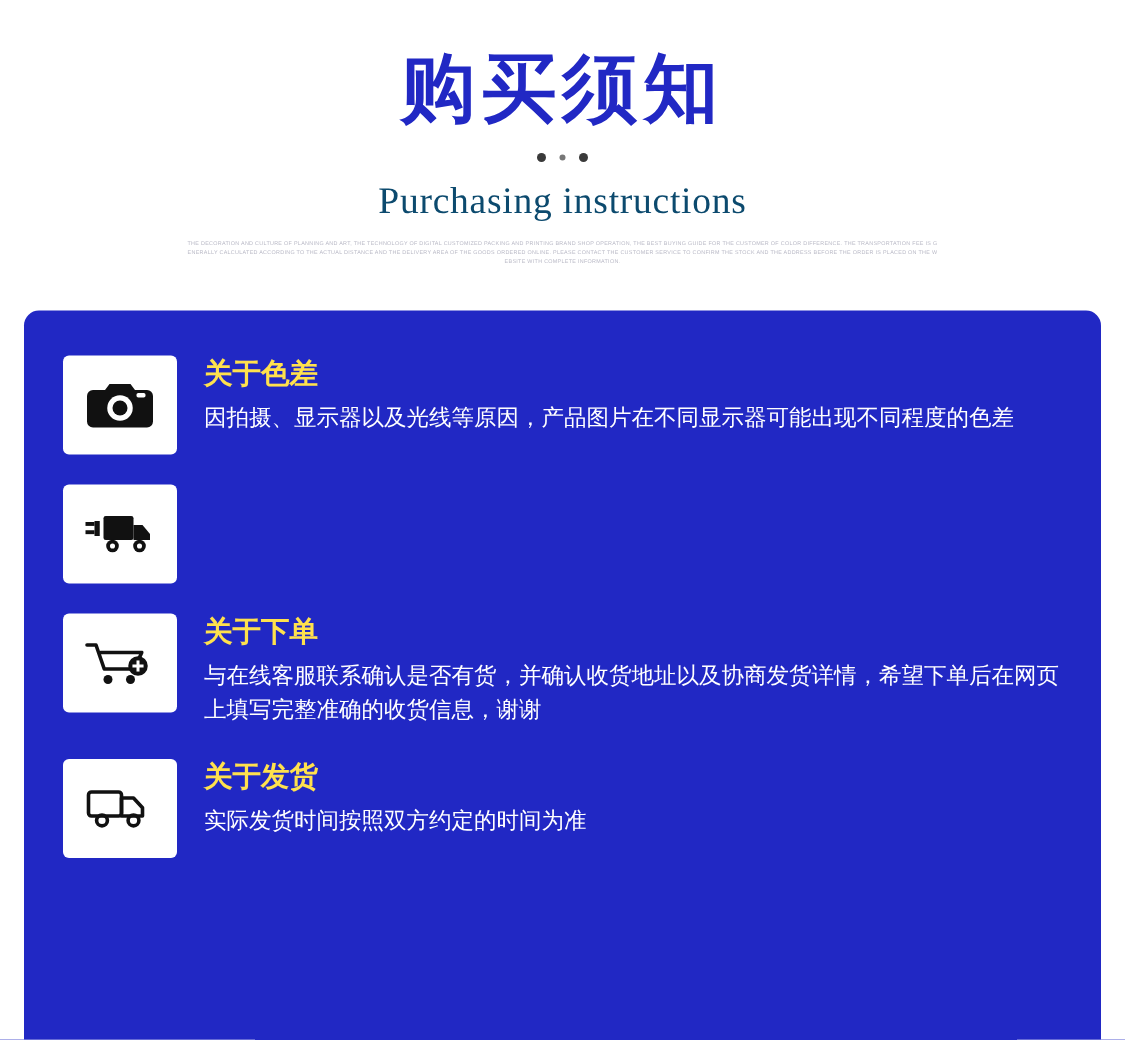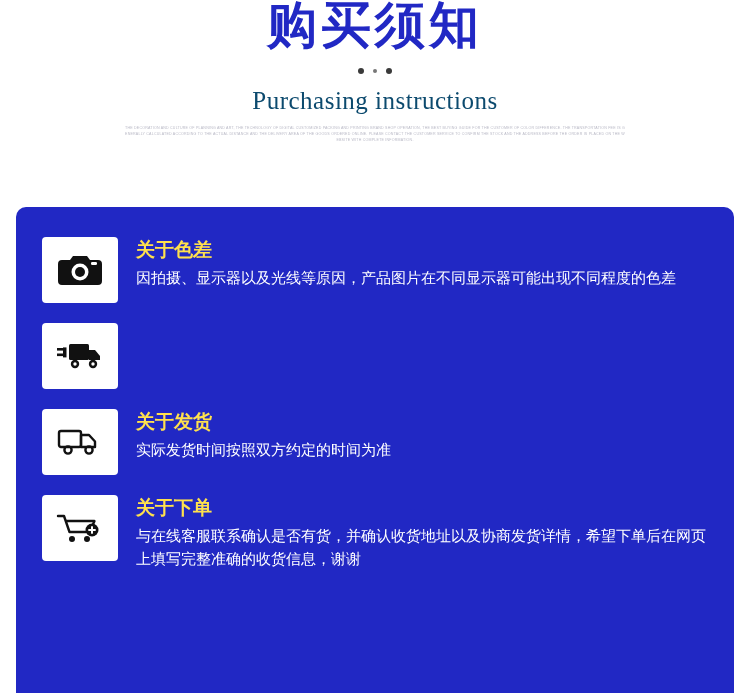--- a/index.html
+++ b/index.html
@@ -16,20 +16,21 @@
   .page {
     position: relative;
     width: 750px;
     height: 693px;
     background: #ffffff;
   }
 
   
   .header {
     text-align: center;
+    padding-top: 34px;
   }
   .title-cn {
     font-family: "DejaVu Sans", "Liberation Sans", sans-serif;
     font-size: 50px;
     font-weight: bold;
     letter-spacing: 4px;
     color: #2128c4;
     line-height: 1;
   }
   .dots {
@@ -177,45 +178,45 @@
             <rect x="2" y="9" width="6" height="2.6" fill="#111"></rect>
             <rect x="2" y="14.5" width="6" height="2.6" fill="#111"></rect>
             <path d="M8 8.4h3.5v10H8z" fill="#111"></path>
           </svg>
         </div>
       </div>
 
       <div class="row">
         <div class="icon-box">
           <svg width="48" height="34" viewBox="0 0 48 34" aria-hidden="true">
-            <rect x="3" y="6" width="22" height="16" rx="2" fill="none" stroke="#111" stroke-width="2.4"></rect>
-            <path d="M25 10h8l6 6.5V22H25z" fill="none" stroke="#111" stroke-width="2.4" stroke-linejoin="round"></path>
-            <circle cx="12" cy="25" r="3.6" fill="none" stroke="#111" stroke-width="2.4"></circle>
-            <circle cx="33" cy="25" r="3.6" fill="none" stroke="#111" stroke-width="2.4"></circle>
-          </svg>
-        </div>
-        <div class="row-text">
-          <div class="row-title">关于发货</div>
-          <div class="row-body">实际发货时间按照双方约定的时间为准</div>
-        </div>
-      </div>
-
-      <div class="row">
-        <div class="icon-box">
-          <svg width="48" height="34" viewBox="0 0 48 34" aria-hidden="true">
             <path d="M2 5h6l5.5 16h20l5-11H11" fill="none" stroke="#111" stroke-width="2.4" stroke-linecap="round" stroke-linejoin="round"></path>
             <circle cx="16" cy="28" r="3" fill="#111"></circle>
             <circle cx="31" cy="28" r="3" fill="#111"></circle>
             <circle cx="36" cy="19" r="6.5" fill="#111"></circle>
             <rect x="35" y="15.3" width="2" height="7.4" fill="#fff"></rect>
             <rect x="32.3" y="18" width="7.4" height="2" fill="#fff"></rect>
           </svg>
         </div>
         <div class="row-text">
           <div class="row-title">关于下单</div>
           <div class="row-body">与在线客服联系确认是否有货，并确认收货地址以及协商发货详情，希望下单后在网页上填写完整准确的收货信息，谢谢</div>
         </div>
       </div>
 
+      <div class="row">
+        <div class="icon-box">
+          <svg width="48" height="34" viewBox="0 0 48 34" aria-hidden="true">
+            <rect x="3" y="6" width="22" height="16" rx="2" fill="none" stroke="#111" stroke-width="2.4"></rect>
+            <path d="M25 10h8l6 6.5V22H25z" fill="none" stroke="#111" stroke-width="2.4" stroke-linejoin="round"></path>
+            <circle cx="12" cy="25" r="3.6" fill="none" stroke="#111" stroke-width="2.4"></circle>
+            <circle cx="33" cy="25" r="3.6" fill="none" stroke="#111" stroke-width="2.4"></circle>
+          </svg>
+        </div>
+        <div class="row-text">
+          <div class="row-title">关于发货</div>
+          <div class="row-body">实际发货时间按照双方约定的时间为准</div>
+        </div>
+      </div>
+
     </div>
   </div>
 
 </div>
 
 </body></html>

